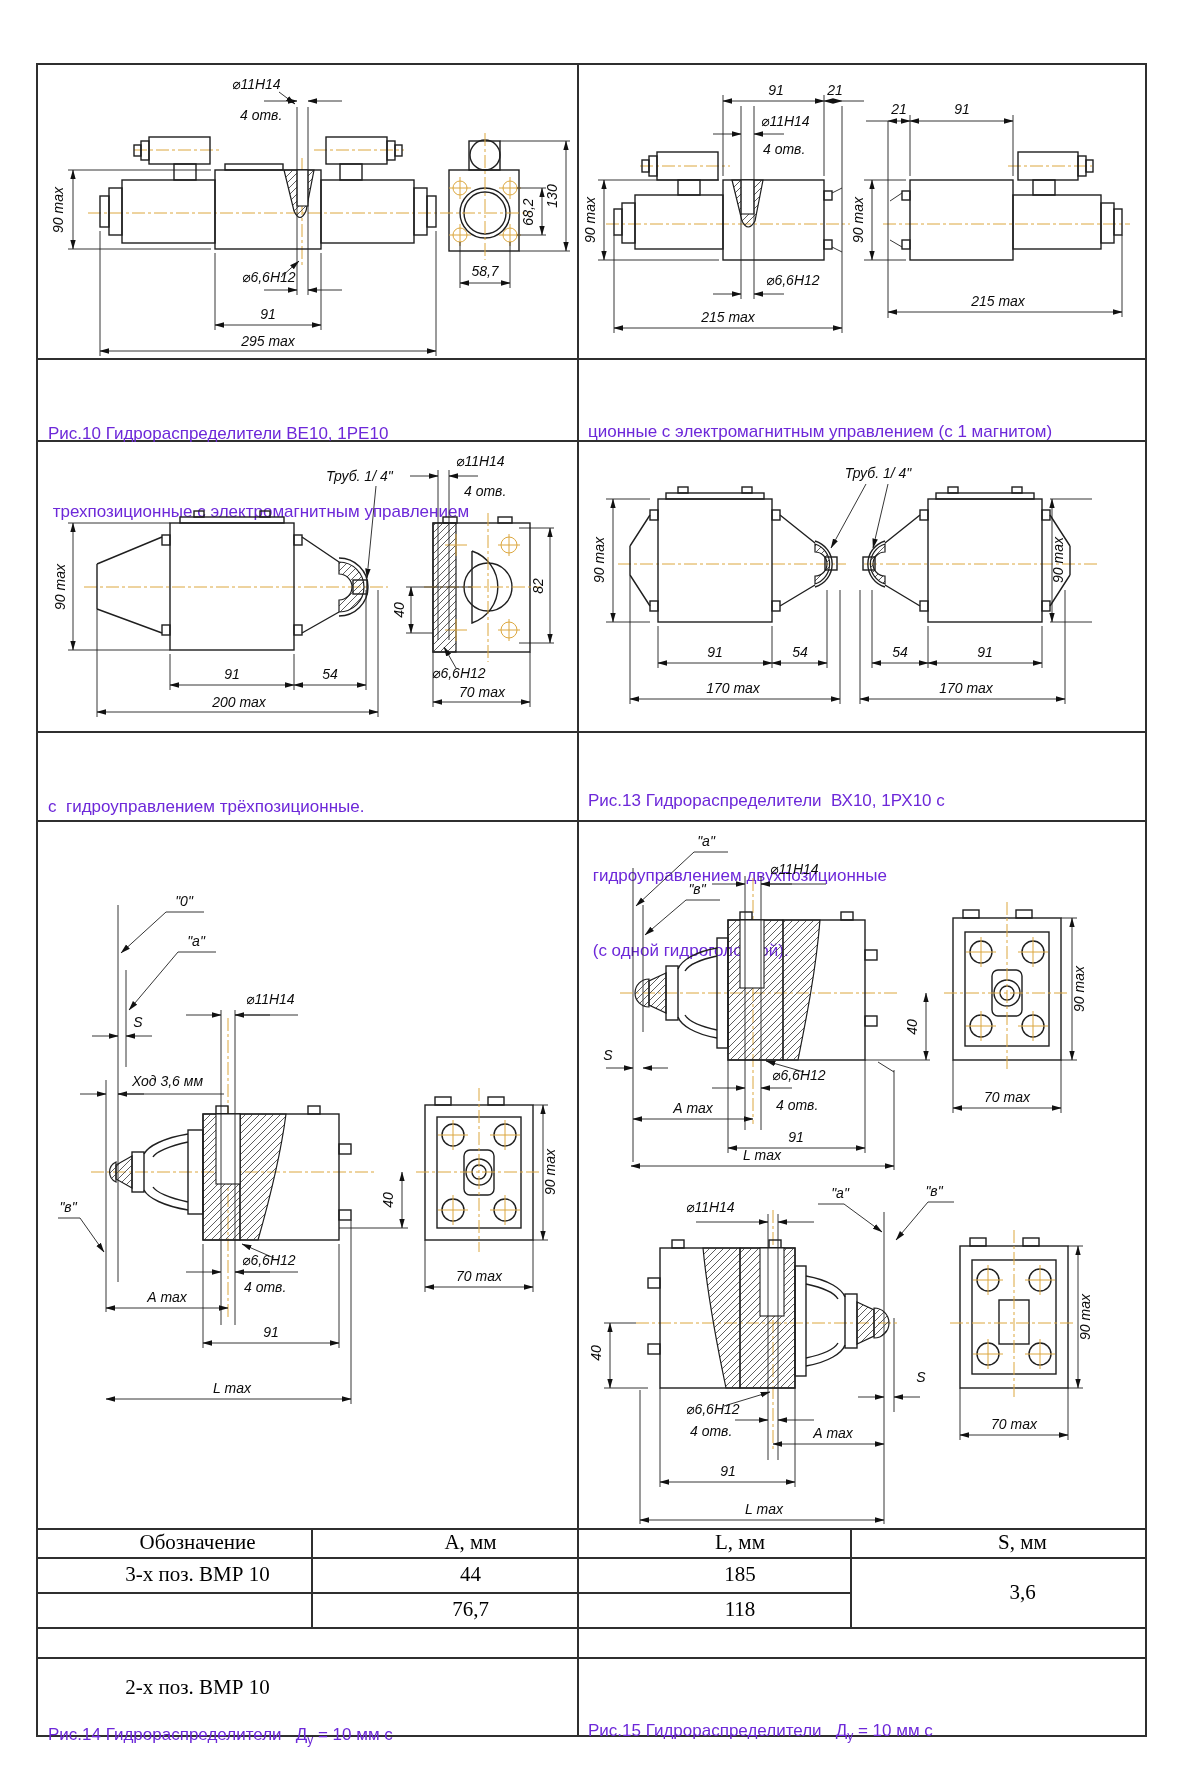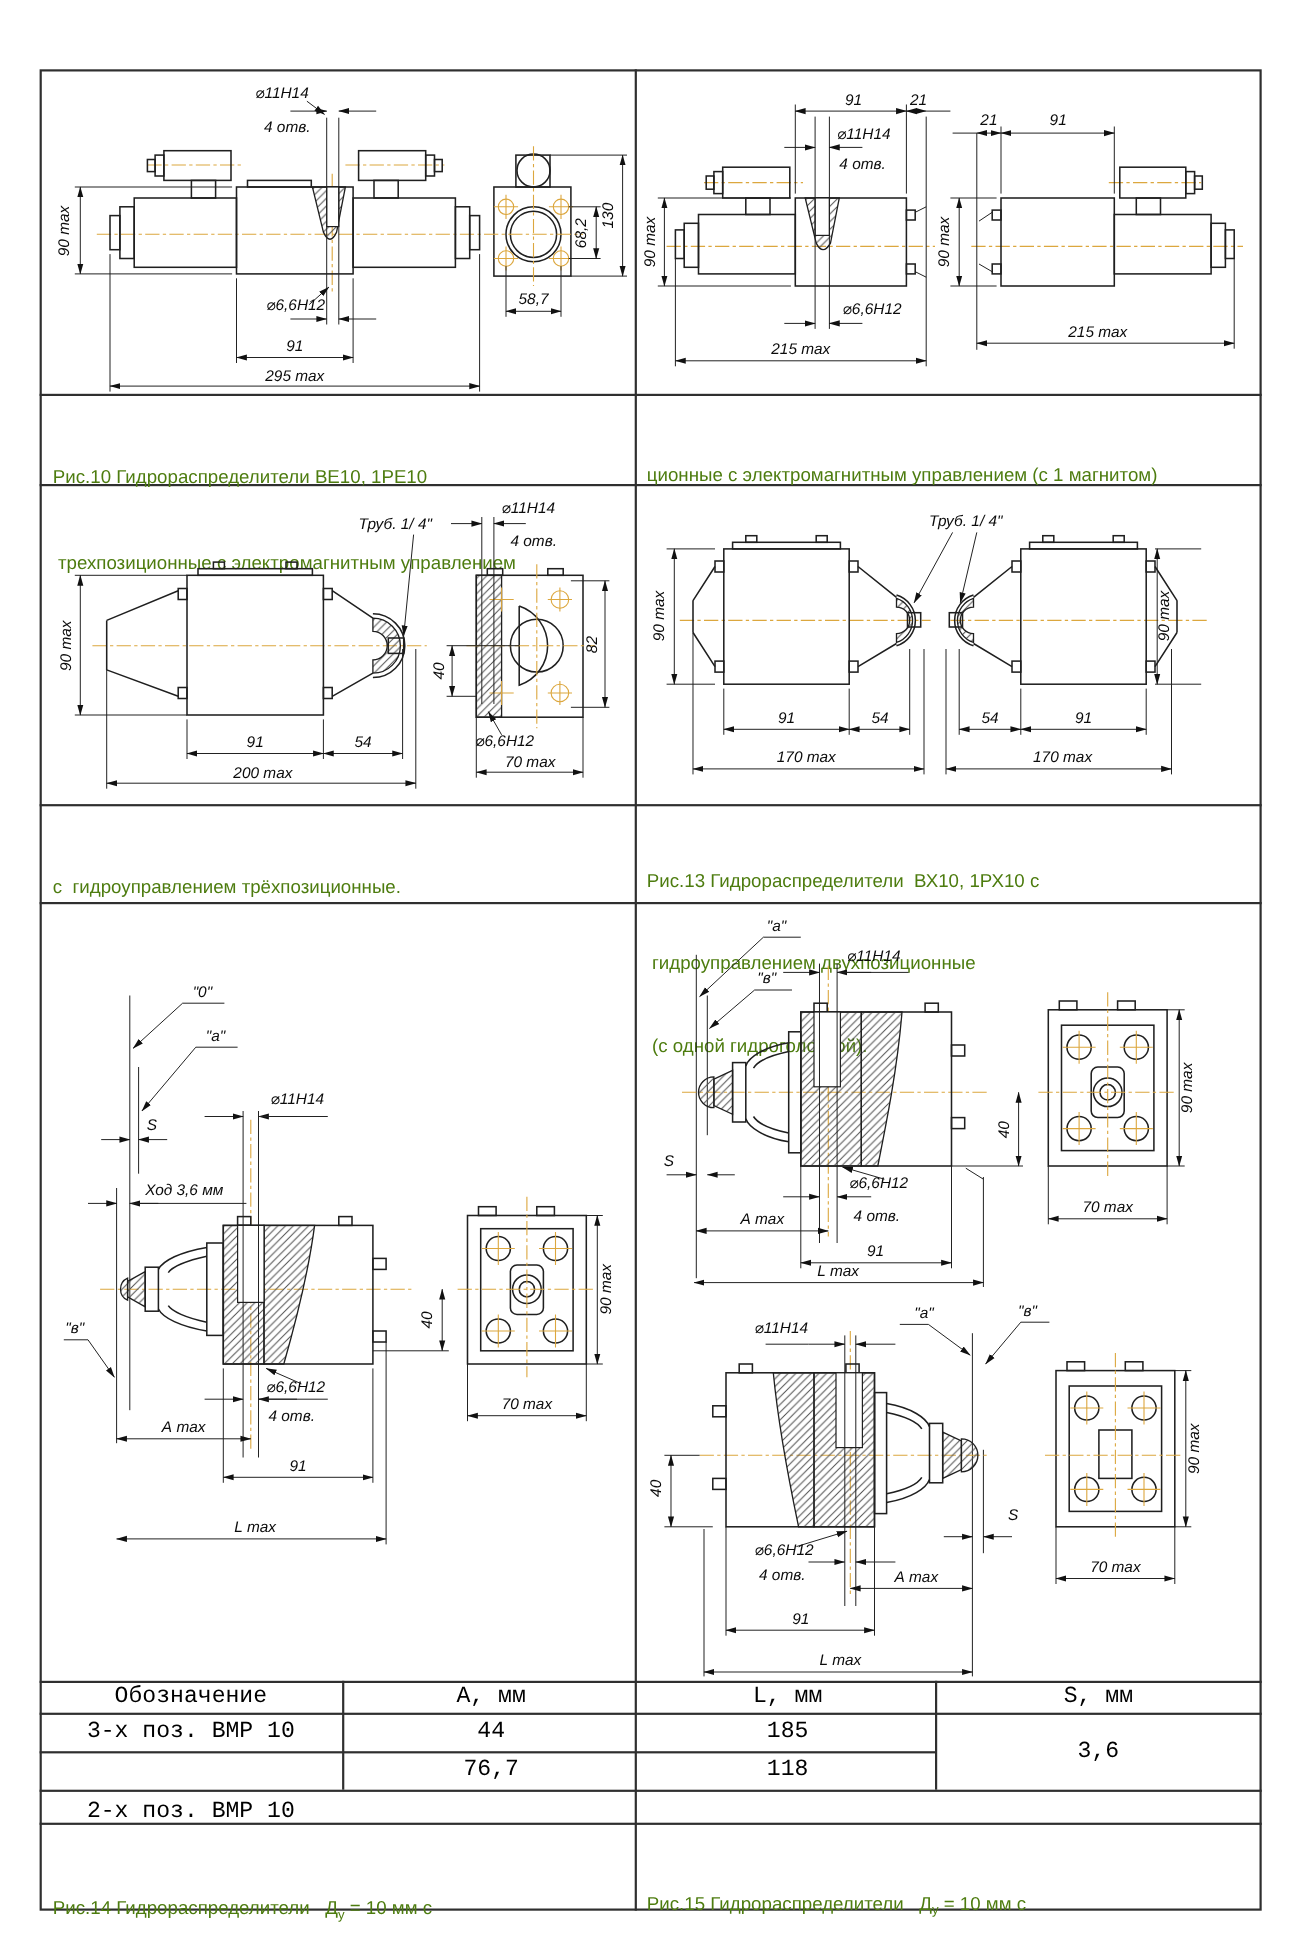--- a/index.html
+++ b/index.html
@@ -2,23 +2,23 @@
 <html style="--cl: #dca73e;"><head>
 <meta charset="utf-8">
 <style>
   html,body{margin:0;padding:0;background:#fff;}
   .sheet{position:relative;width:1178px;height:1765px;background:#fff;overflow:hidden;
          font-family:"Liberation Sans","DejaVu Sans",sans-serif;}
   .gridbox{position:absolute;left:36px;top:63px;width:1111px;height:1674px;
            border:2px solid #2f2f2f;box-sizing:border-box;}
   .hline{position:absolute;height:0;border-top:2px solid #2f2f2f;}
   .vline{position:absolute;width:0;border-left:2px solid #2f2f2f;}
-  .cap{position:absolute;font-size:17px;color:#4d7c0f;line-height:26px;white-space:pre;}
+  .cap{position:absolute;font-size:17px;color:#6d28d9;line-height:26px;white-space:pre;}
   .tcell{position:absolute;display:flex;align-items:center;justify-content:center;
-         font-family:Liberation Mono, monospace;font-size:21px;color:#000;}
+         font-family:Liberation Serif, serif;font-size:21px;color:#000;margin-left:24px;}
   sub.du{font-size:12px;}
   svg.fig{position:absolute;overflow:visible;}
   svg .ln{stroke:#1f1f1f;stroke-width:1.4;fill:none;}
   svg .tn{stroke:#1f1f1f;stroke-width:0.9;fill:none;}
   svg .dim{stroke:#1f1f1f;stroke-width:0.9;fill:none;}
   svg .cl{stroke:var(--cl,#dca73e);stroke-width:1;fill:none;stroke-dasharray:13 3 3 3;}
   svg .clb{stroke:var(--cl,#dca73e);stroke-width:1;fill:none;}
   svg .ht{fill:url(#h1);stroke:#1f1f1f;stroke-width:1.2;}
   svg .wh{fill:#fff;stroke:#1f1f1f;stroke-width:1.1;}
   svg text.dt{font:italic 14px "Liberation Sans","DejaVu Sans",sans-serif;fill:#0b0b0b;text-anchor:middle;}
@@ -627,21 +627,21 @@
 
   <div class="tcell" style="left:38px;top:1530px;width:271px;height:25px">Обозначение</div>
   <div class="tcell" style="left:313px;top:1530px;width:267px;height:25px">А, мм</div>
   <div class="tcell" style="left:584px;top:1530px;width:264px;height:25px">L, мм</div>
   <div class="tcell" style="left:852px;top:1530px;width:293px;height:25px">S, мм</div>
 
   <div class="tcell" style="left:38px;top:1559px;width:271px;height:31px">3-х поз. ВМР 10</div>
   <div class="tcell" style="left:313px;top:1559px;width:267px;height:31px">44</div>
   <div class="tcell" style="left:584px;top:1559px;width:264px;height:31px">185</div>
 
-  <div class="tcell" style="left:38px;top:1632px;width:271px;height:31px">2-х поз. ВМР 10</div>
+  <div class="tcell" style="left:38px;top:1672px;width:271px;height:31px">2-х поз. ВМР 10</div>
   <div class="tcell" style="left:313px;top:1594px;width:267px;height:31px">76,7</div>
   <div class="tcell" style="left:584px;top:1594px;width:264px;height:31px">118</div>
 
   <div class="tcell" style="left:852px;top:1559px;width:293px;height:66px">3,6</div>
 
   <div class="cap" style="left:48px;top:1670px;width:520px">
     <div><span>Рис.14 Гидрораспределители   Д</span><sub class="du">у</sub><span> = 10 мм с</span></div>
     
   </div>
   <div class="cap" style="left:588px;top:1666px;width:552px">

